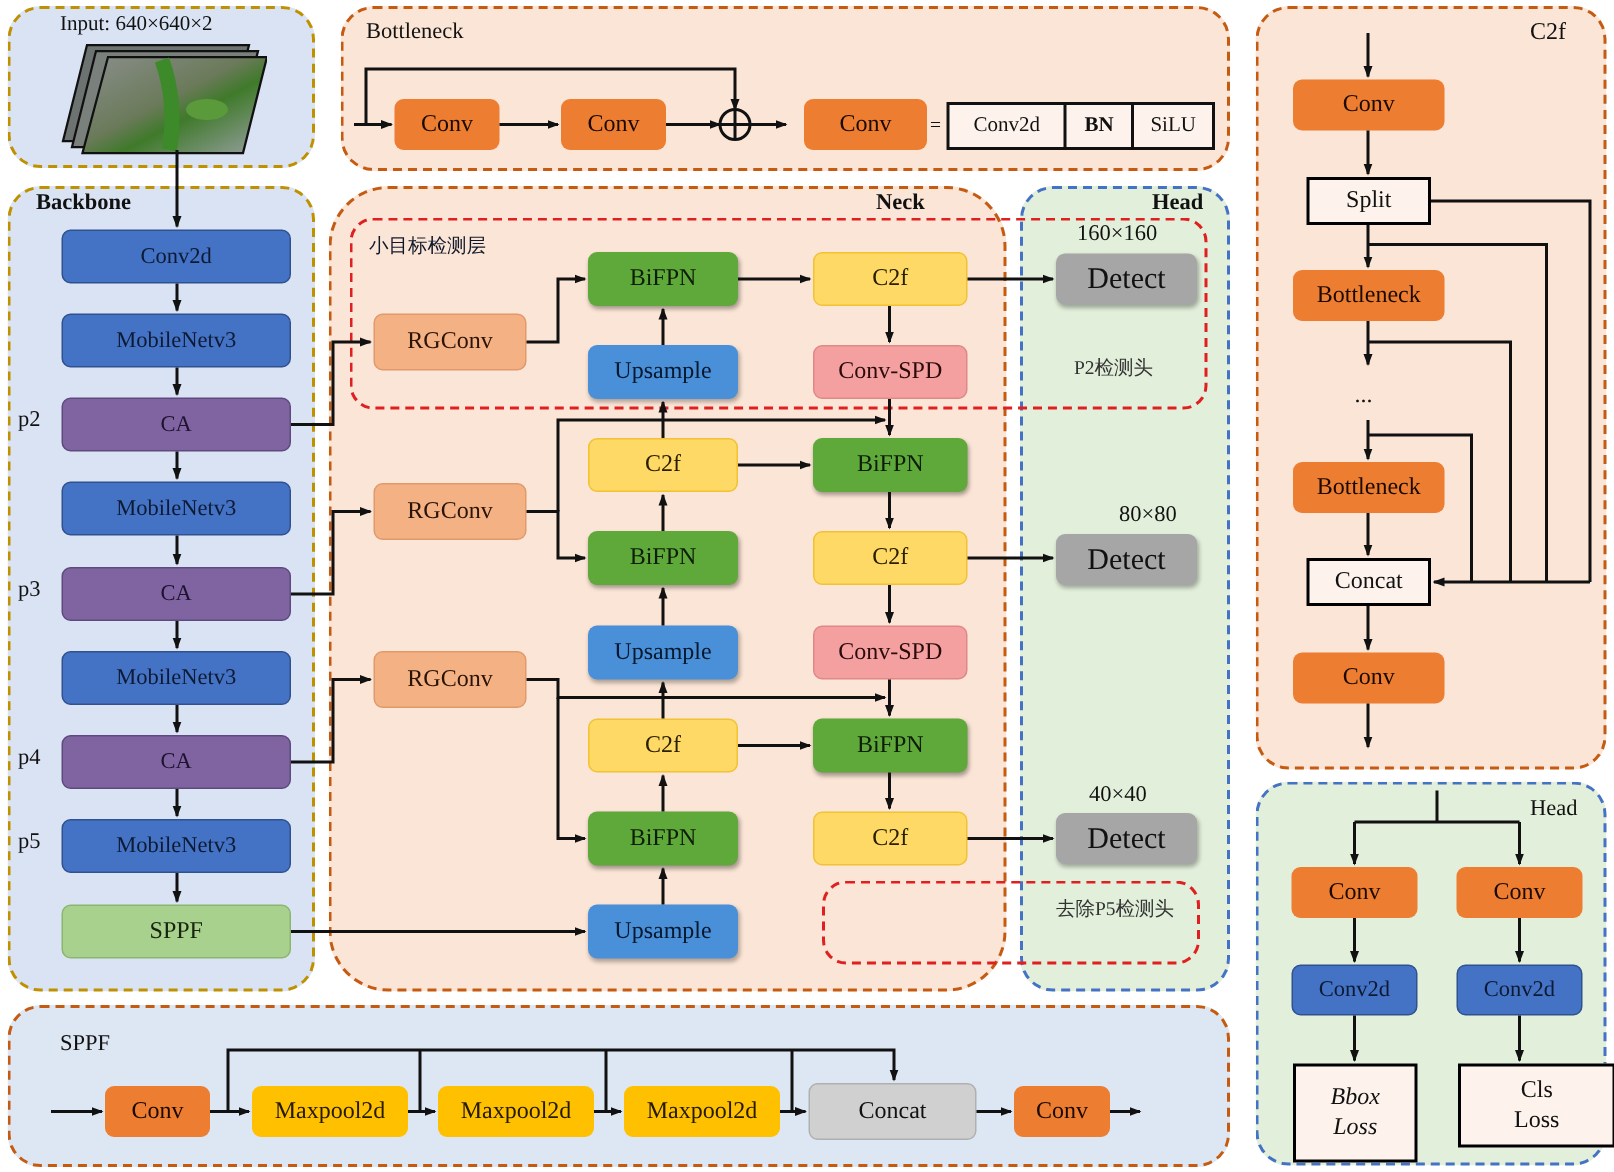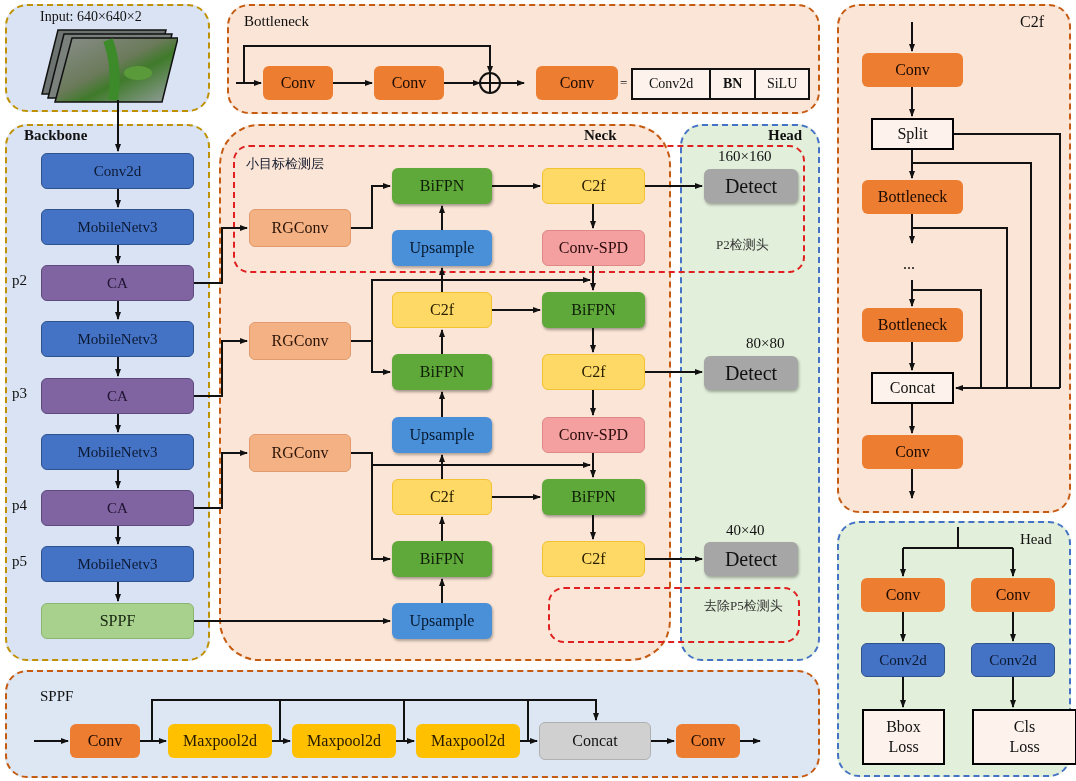--- a/index.html
+++ b/index.html
@@ -133,21 +133,21 @@
 <div class="lbl" style="left:903px;top:255px;font-size:16px;">...</div>
 <div class="node n-conv" style="left:862px;top:308px;width:101px;height:34px;">Bottleneck</div>
 <div class="node n-white" style="left:871px;top:372px;width:83px;height:32px;">Concat</div>
 <div class="node n-conv" style="left:862px;top:435px;width:101px;height:34px;">Conv</div>
 
 <div class="lbl" style="left:1020px;top:531px;">Head</div>
 <div class="node n-conv" style="left:861px;top:578px;width:84px;height:34px;">Conv</div>
 <div class="node n-conv" style="left:971px;top:578px;width:84px;height:34px;">Conv</div>
 <div class="node n-blue" style="left:861px;top:643px;width:84px;height:34px;">Conv2d</div>
 <div class="node n-blue" style="left:971px;top:643px;width:84px;height:34px;">Conv2d</div>
-<div class="node n-white" style="left:862px;top:709px;width:83px;height:56px;flex-direction:column;line-height:20px;">
+<div class="node n-white" style="left:862px;top:709px;width:83px;height:66px;flex-direction:column;line-height:20px;font-style:italic;">
   <span>Bbox</span>
   <span>Loss</span>
 </div>
 <div class="node n-white" style="left:972px;top:709px;width:105px;height:56px;flex-direction:column;line-height:20px;">
   <span>Cls</span>
   <span>Loss</span>
 </div>
 
 <div class="lbl" style="left:40px;top:688px;">SPPF</div>
 <div class="node n-conv" style="left:70px;top:724px;width:70px;height:34px;">Conv</div>

